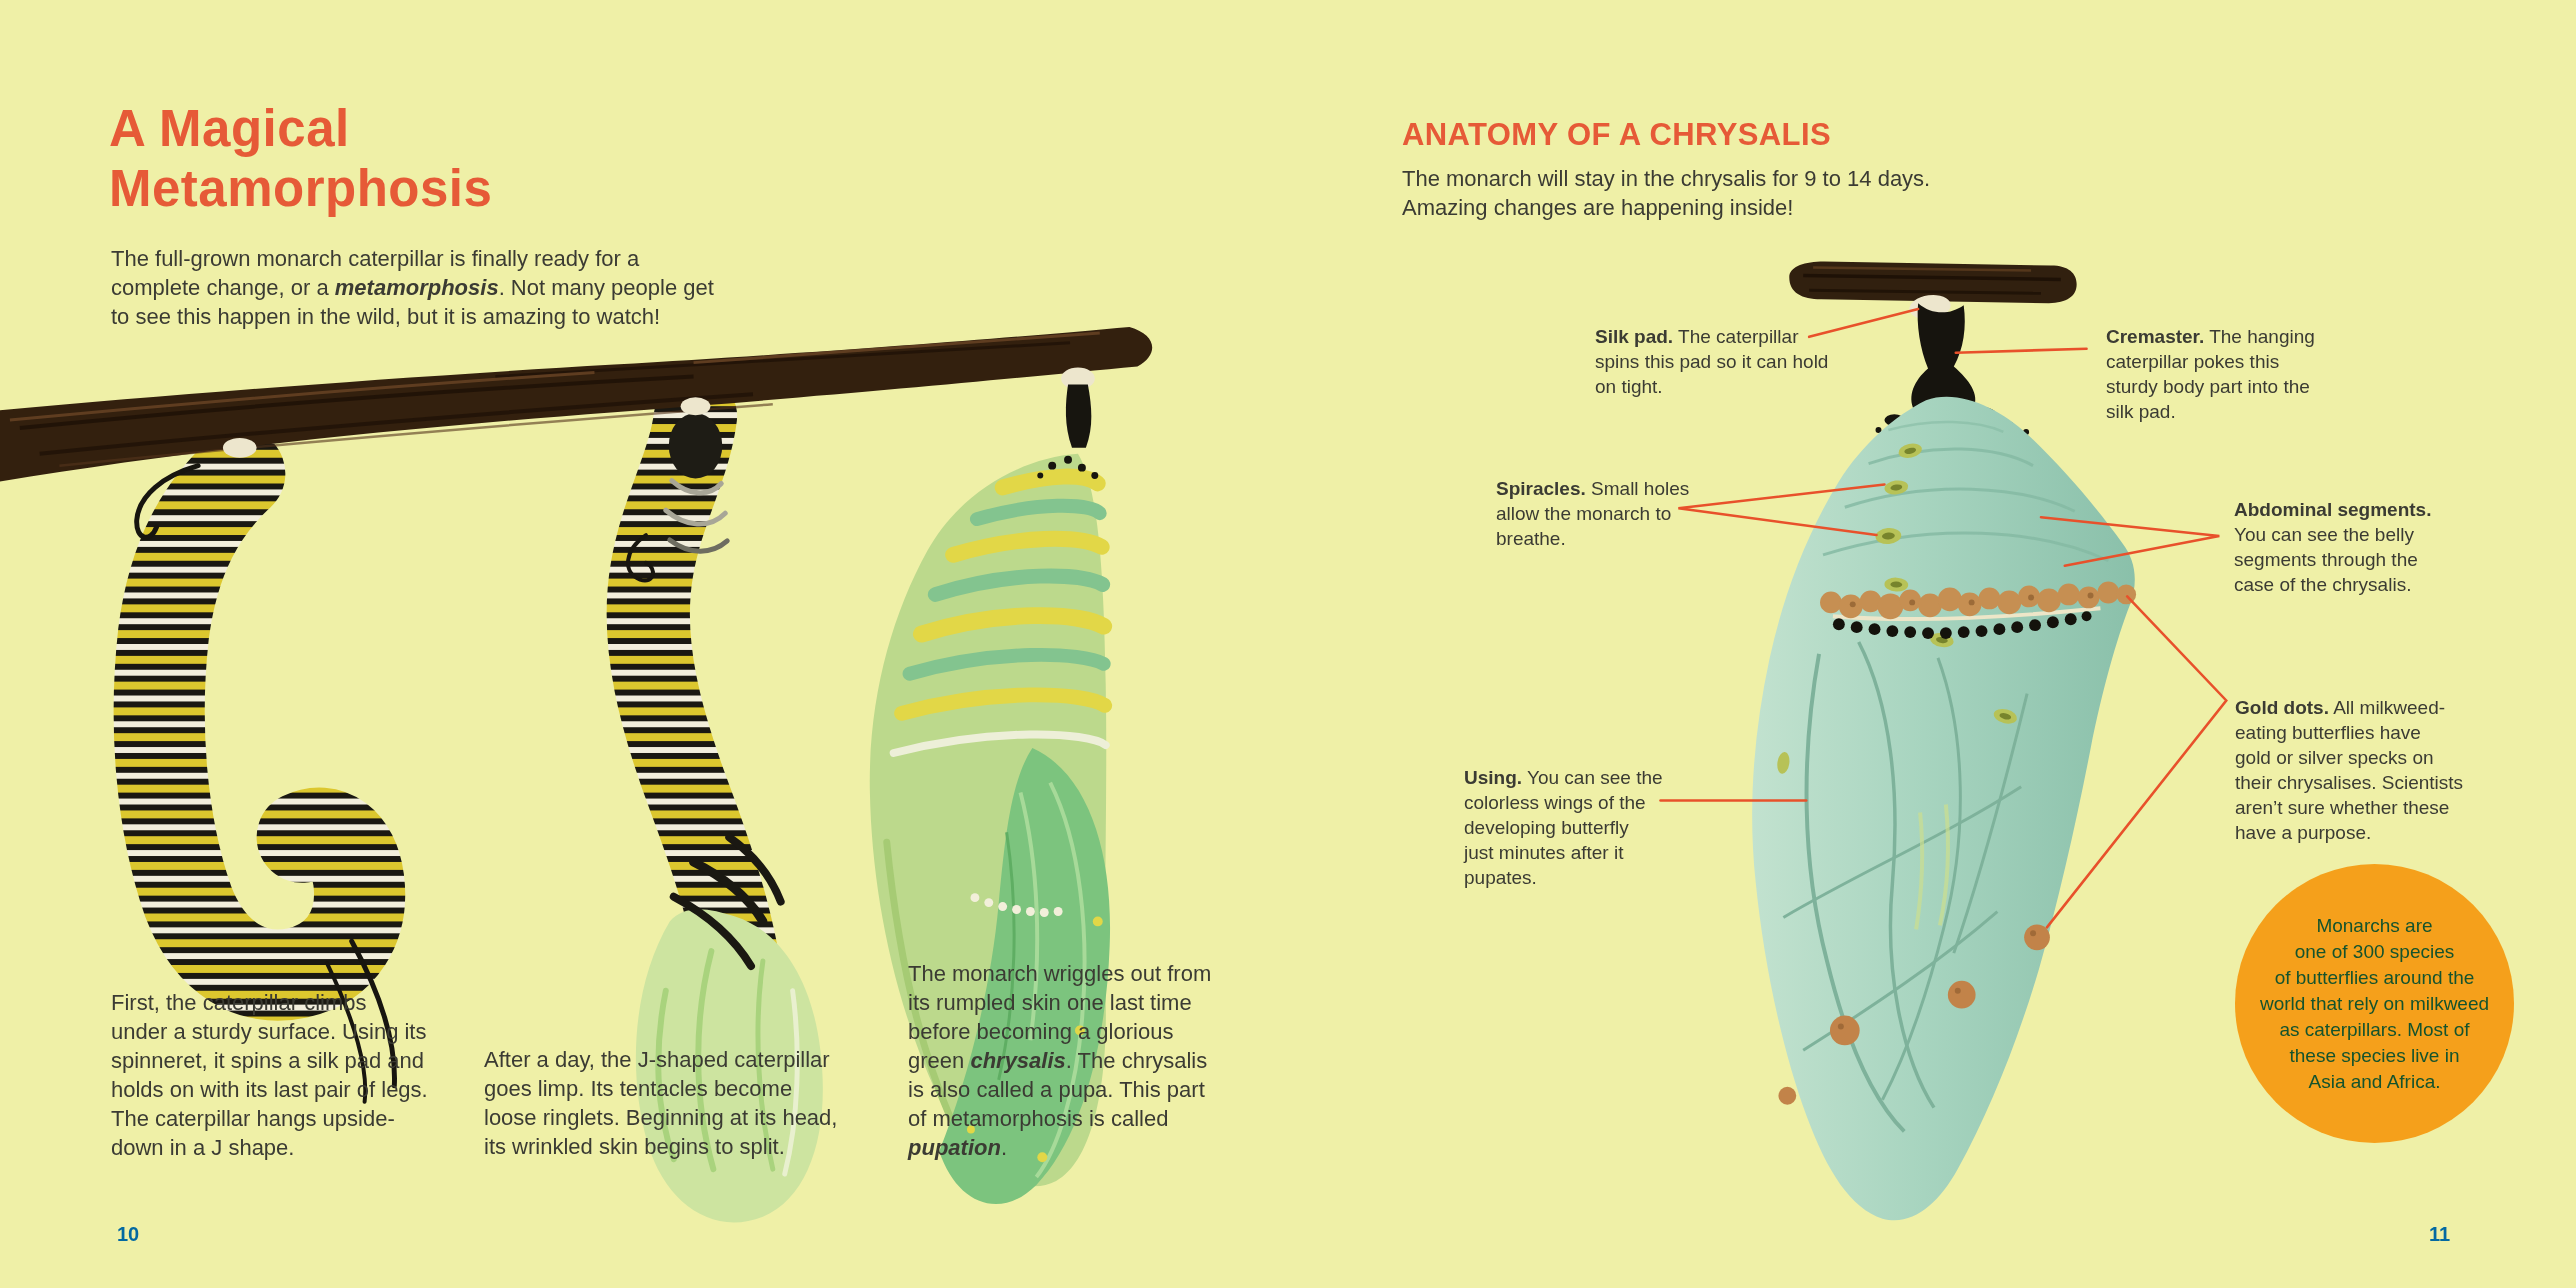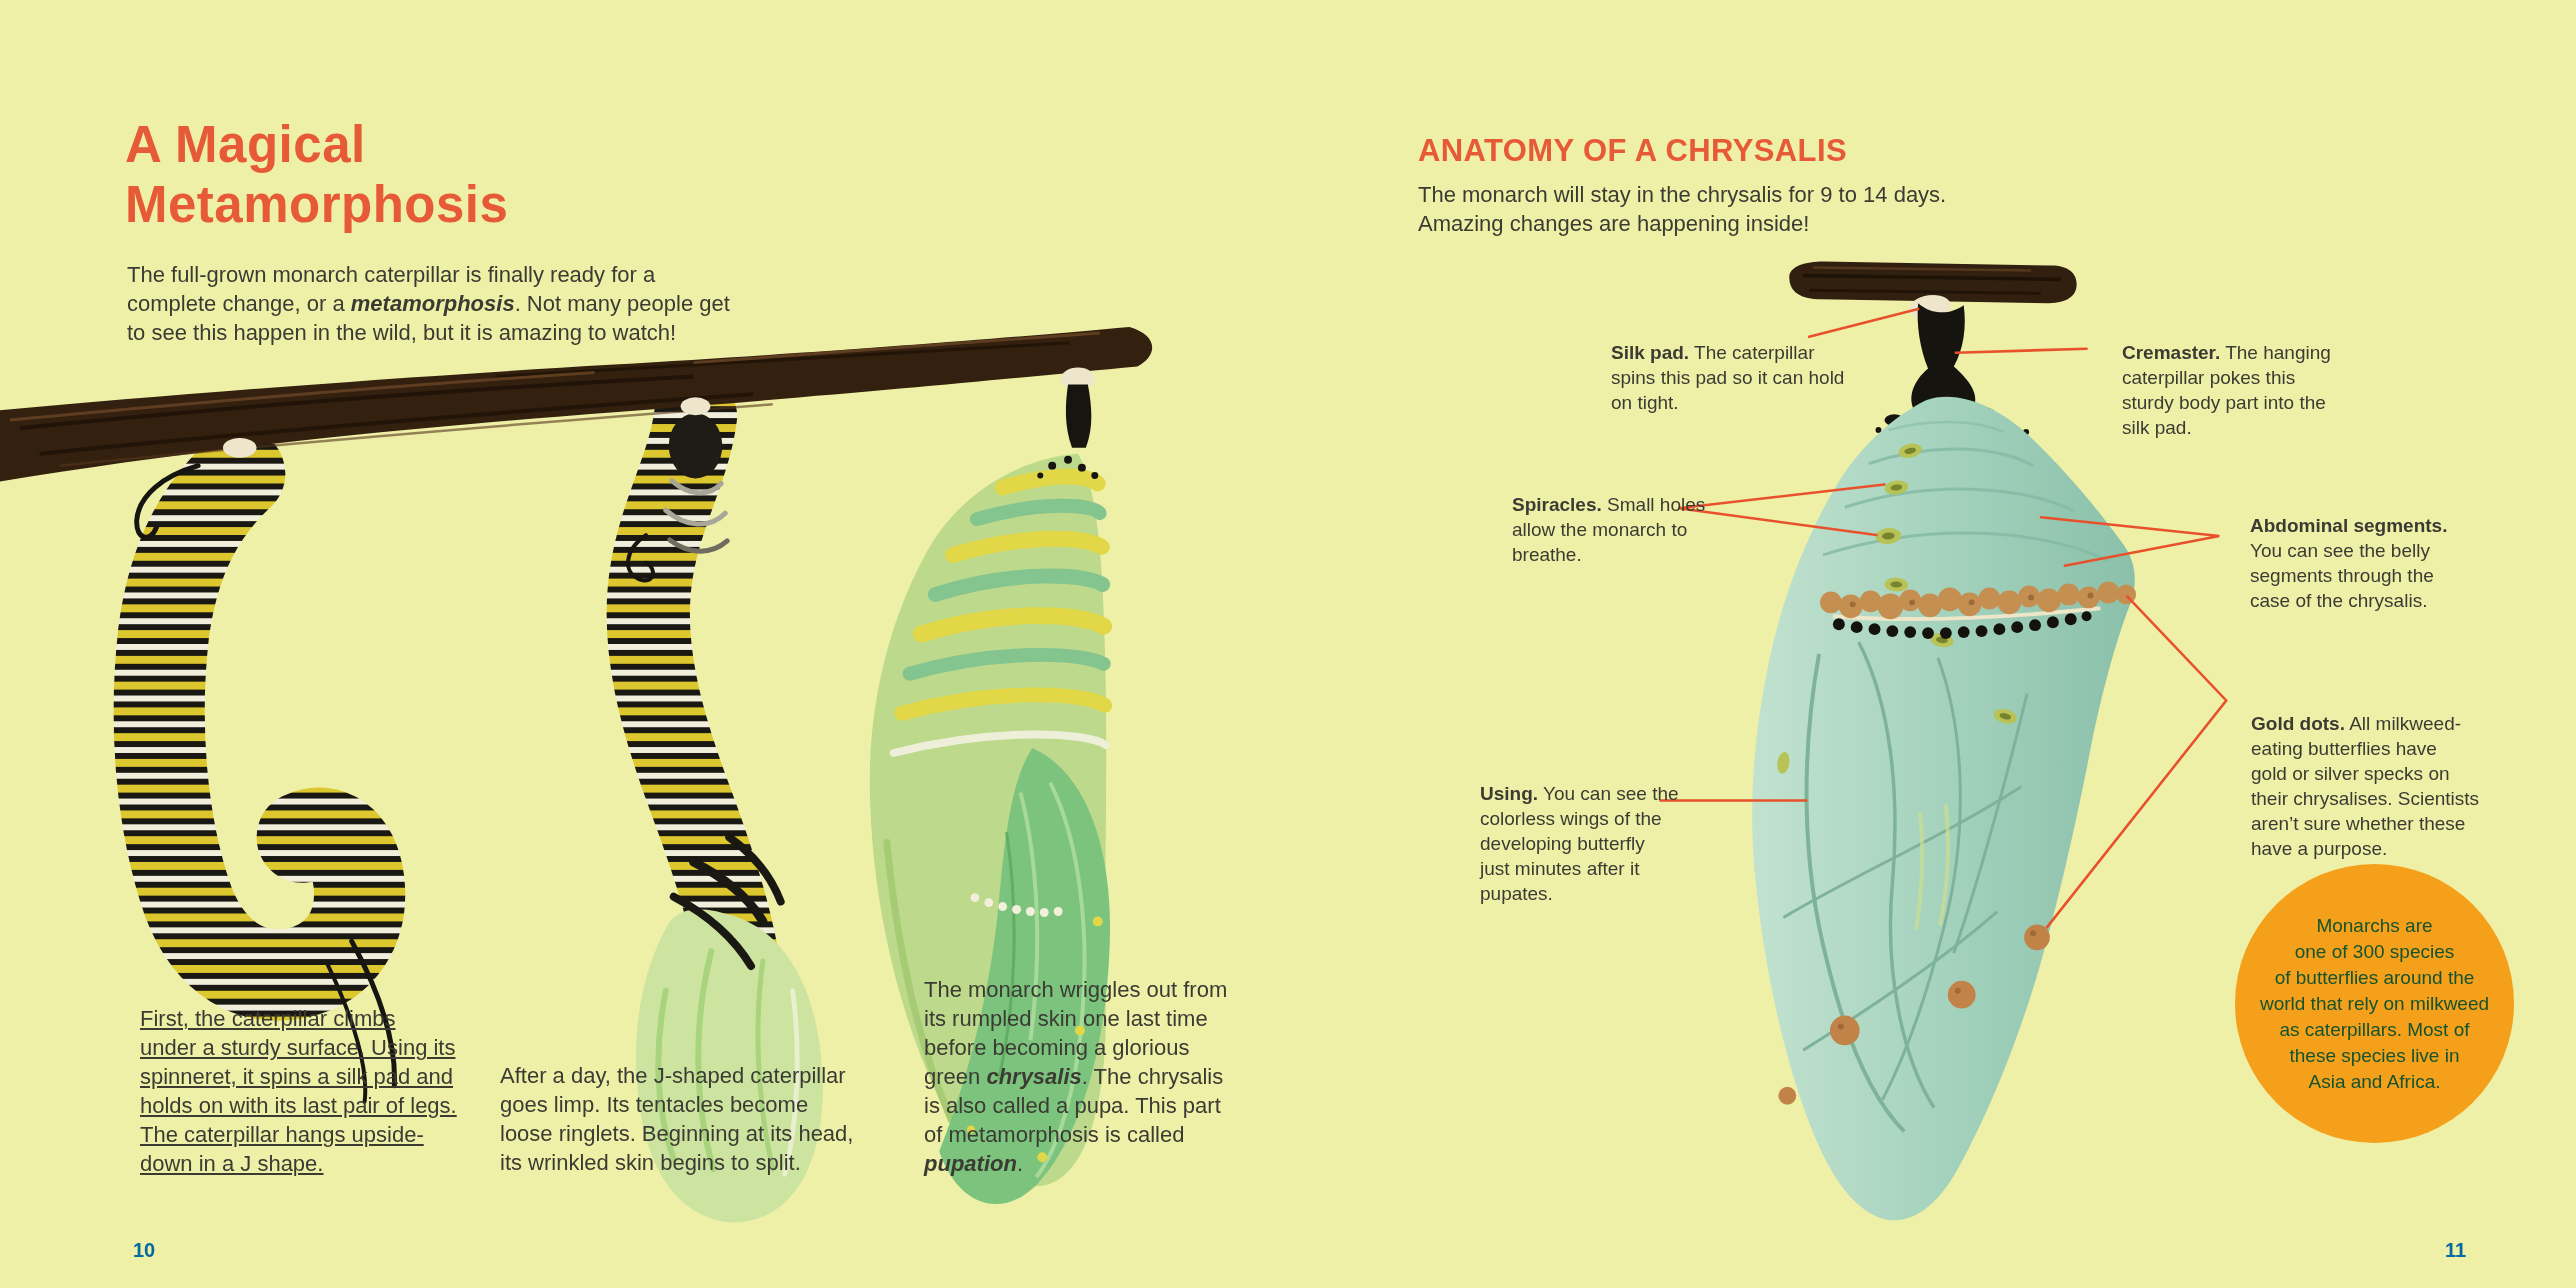--- a/index.html
+++ b/index.html
@@ -3,28 +3,28 @@
 <meta charset="utf-8">
 <style>
   html,body{margin:0;padding:0;}
   .spread{
     position:relative;width:2576px;height:1288px;overflow:hidden;
     background:#EFF0A7;
     font-family:"Liberation Sans", sans-serif;
     color:#3B3B33;
   }
   .art{position:absolute;left:0;top:0;width:2576px;height:1288px;}
-  .txt{position:absolute;margin:16px;white-space:pre-line;}
+  .txt{position:absolute;margin:0;white-space:pre-line;}
   .left-title{
     left:109px;top:99px;font-size:51px;line-height:60px;font-weight:700;
     color:#E65A37;letter-spacing:0.5px;
   }
   .body-copy{font-size:22px;line-height:29px;}
   .left-intro{left:111px;top:244px;}
-  .cap1{left:124px;top:988px;text-decoration:underline;}
+  .cap1{left:111px;top:988px;}
   .cap2{left:484px;top:1045px;}
   .cap3{left:908px;top:959px;}
   .emph{font-style:italic;font-weight:700;}
   .right-title{
     left:1402px;top:117px;font-size:31px;line-height:36px;font-weight:700;
     color:#E65A37;letter-spacing:0.4px;
   }
   .right-intro{left:1402px;top:164px;}
   .label{font-size:19px;line-height:25px;}
   .label strong{font-weight:700;}

